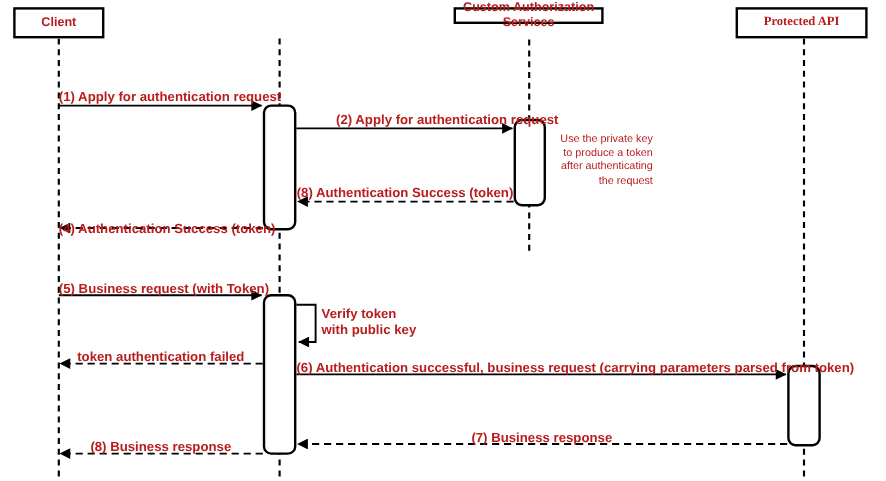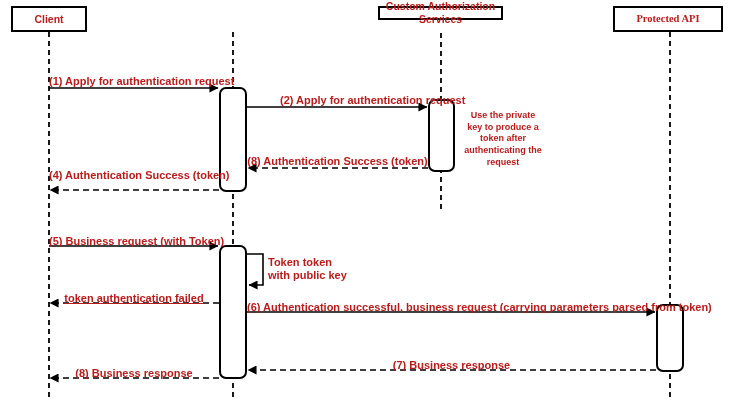--- a/index.html
+++ b/index.html
@@ -18,22 +18,22 @@
     position:absolute; box-sizing:border-box;
     border:2px solid #000; border-radius:7px; background:#fff;
   }
   .msg-label {
     position:absolute; font-size:11px; font-weight:bold;
     text-align:center; white-space:nowrap; line-height:1.2;
   }
   .msg-label.left { text-align:left; }
   .pre { white-space:pre-line; }
   .note-label {
-    position:absolute; font-size:9px; font-weight:bold;
-    line-height:1.3; text-align:center;
+    position:absolute; font-size:9px; font-weight:normal;
+    line-height:1.3; text-align:right;
   }
 </style>
 </head>
 <body>
 
 <div class="canvas">
 
   <svg class="layer" width="738" height="401" viewBox="0 0 738 401">
     <defs>
       <marker id="arw" viewBox="0 0 10 10" markerWidth="11" markerHeight="9" refX="9.5" refY="5" orient="auto" markerUnits="userSpaceOnUse">
@@ -69,24 +69,24 @@
   <div class="actor" style="left:378px; top:6px; width:125px; height:14px;">
     <span>Custom Authorization Services</span>
   </div>
   <div class="actor" style="left:613px; top:6px; width:110px; height:26px;font-family:Liberation Serif, serif;">
     <span>Protected API</span>
   </div>
 
   <div class="msg-label" style="left:49px;  top:75px;  width:170px;">(1) Apply for authentication request</div>
   <div class="msg-label" style="left:247px; top:94px;  width:181px;margin-left:33px;">(2) Apply for authentication request</div>
   <div class="msg-label" style="left:247px; top:155px; width:181px;">(8) Authentication Success (token)</div>
-  <div class="msg-label" style="left:49px;  top:169px; width:170px;">(4) Authentication Success (token)</div>
+  <div class="msg-label" style="left:49px;  top:185px; width:170px;">(4) Authentication Success (token)</div>
   <div class="msg-label" style="left:49px;  top:235px; width:170px;">(5) Business request (with Token)</div>
-  <div class="msg-label left pre" style="left:268px; top:256px; width:90px;">Token token
+  <div class="msg-label left pre" style="left:268px; top:256px; width:90px;">Verify token
 with public key</div>
-  <div class="msg-label" style="left:49px;  top:292px; width:170px;text-decoration:underline;">token authentication failed</div>
+  <div class="msg-label" style="left:49px;  top:292px; width:170px;">token authentication failed</div>
   <div class="msg-label" style="left:247px; top:301px; width:409px;">(6) Authentication successful, business request (carrying parameters parsed from token)</div>
   <div class="msg-label" style="left:247px; top:359px; width:409px;">(7) Business response</div>
   <div class="msg-label" style="left:49px;  top:367px; width:170px;">(8) Business response</div>
 
   <div class="note-label" style="left:462px; top:110px; width:82px;">Use the private key to produce a token after authenticating the request</div>
 
 </div>
 
 </body></html>

